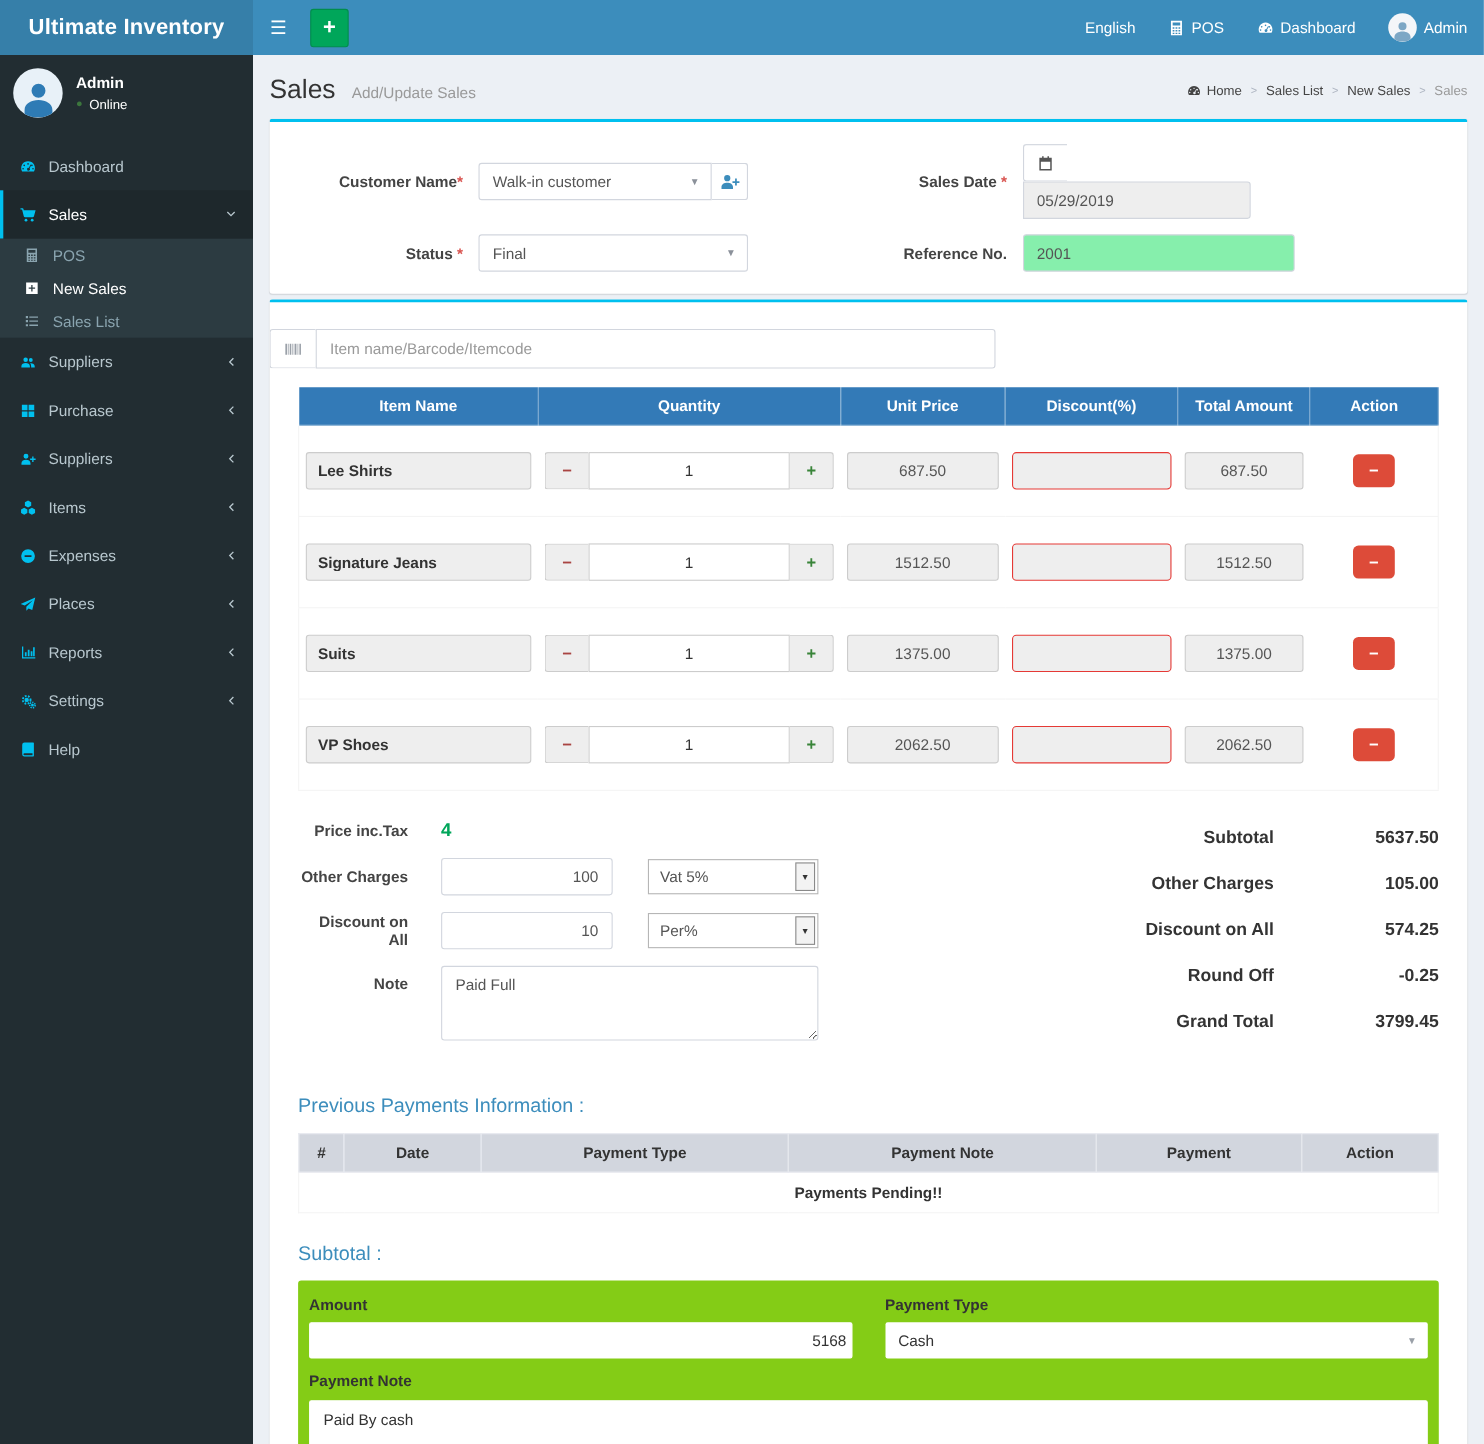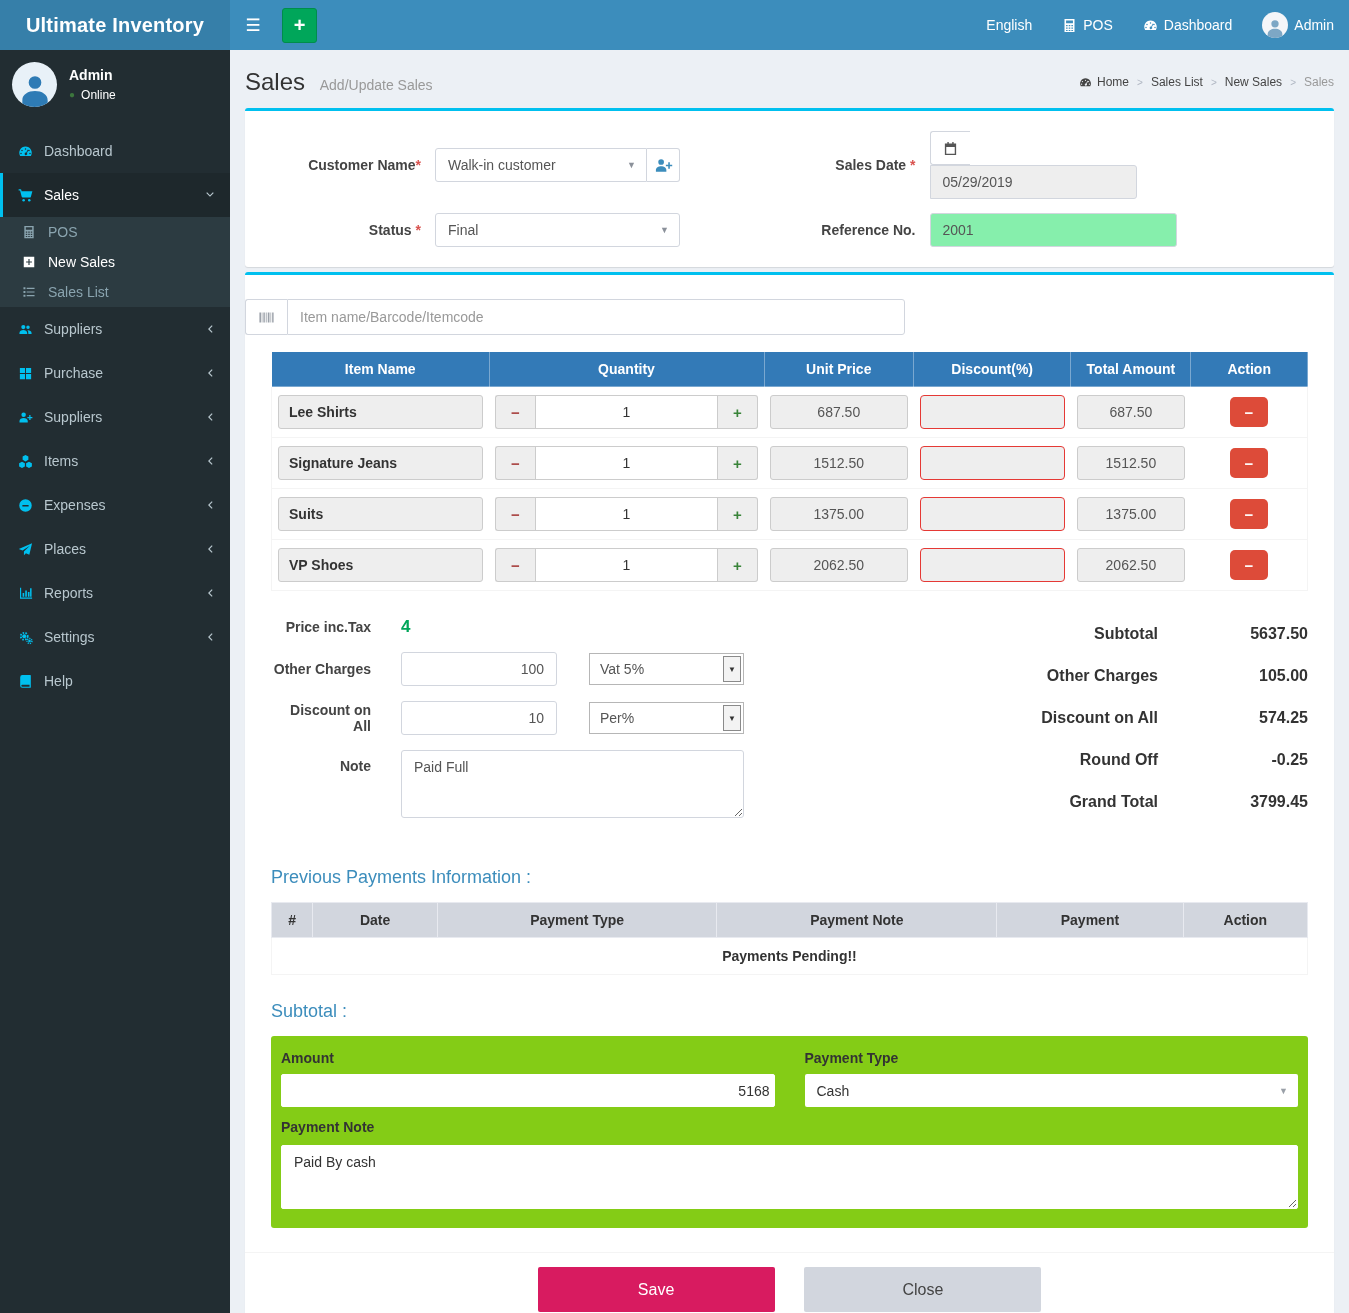--- a/index.html
+++ b/index.html
@@ -110,21 +110,21 @@
   .search-addon .ic { font-size:17px; }
   .search-input { flex:1; height:36px; border:1px solid #d2d6de; border-radius:0 3px 3px 0;
     padding:0 12px; font-size:14px; color:#555; outline:none; font-family:"Liberation Sans",sans-serif; }
   .search-input::placeholder { color:#999; }
 
   
   .table-wrap { padding:0 26px; }
   table.items { width:100%; border-collapse:collapse; border:1px solid #f4f4f4; }
   table.items th { background:#337ab7; color:#fff; font-size:14px; font-weight:bold; padding:9px 10px;
     border:1px solid rgba(255,255,255,.35); text-align:center; }
-  table.items td { padding:8px 6px; border-bottom:1px solid #f4f4f4; vertical-align:middle; text-align:center; }
+  table.items td { padding:24px 6px; border-bottom:1px solid #f4f4f4; vertical-align:middle; text-align:center; }
   .c-name { width:24.8%; } .c-qty { width:16.8%; } .c-unit { width:16.7%; }
   .c-disc { width:16.5%; } .c-total { width:12.7%; } .c-act { width:12.5%; }
   .ro-input { height:34px; width:100%; background:#eee; border:1px solid #ccc; border-radius:3px;
     color:#555; font-size:14px; padding:0 10px; text-align:center; font-family:"Liberation Sans",sans-serif; }
   .ro-input.name { text-align:left; font-weight:bold; color:#333; }
   .disc-input { height:34px; width:100%; background:#eee; border:1px solid #e53935; border-radius:4px;
     padding:0 10px; font-size:14px; font-family:"Liberation Sans",sans-serif; }
   .qty-group { display:flex; width:100%; }
   .qty-btn { width:40px; height:34px; background:#eee; border:1px solid #ccc; display:flex;
     align-items:center; justify-content:center; cursor:pointer; font-weight:bold; font-size:15px; }

